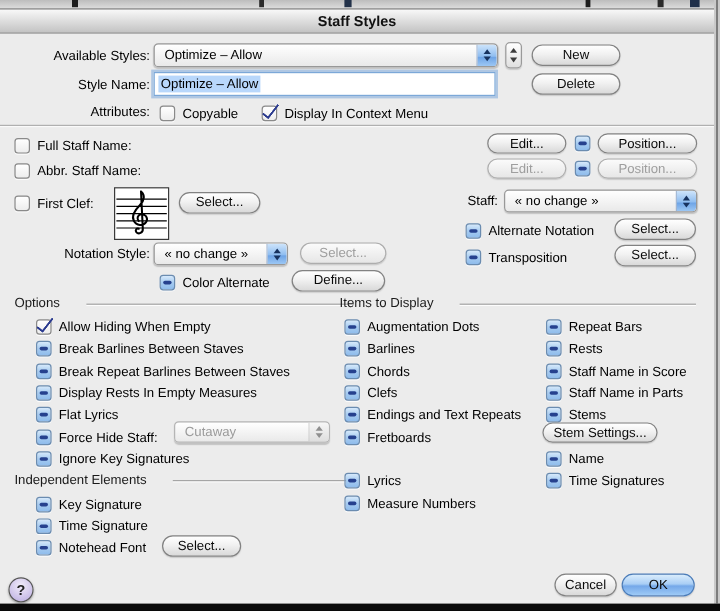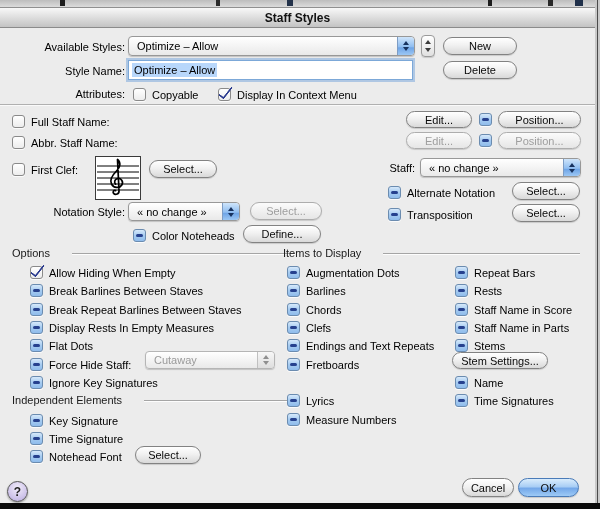--- a/index.html
+++ b/index.html
@@ -230,21 +230,21 @@
     <span>« no change »</span>
     <span class="cap">
         <i class="tu"></i>
         <i class="td"></i>
       </span>
   </div>
   <div class="btn" style="left:250px;top:202px;width:72px" data-state="disabled">Select...</div>
 
   <div class="row" style="left:133px;top:227px">
     <span class="cb" data-state="mixed"></span>
-    <span class="lbl">Color Noteheads</span>
+    <span class="lbl">Color Alternate</span>
   </div>
   <div class="btn" style="left:243px;top:225px;width:78px">Define...</div>
 
   <div class="group" style="left:12px;top:247px;width:283px">
     <span class="gl">Options</span>
     <span class="rule"></span>
   </div>
   <div class="row" style="left:30px;top:264px">
     <span class="cb" data-state="checked"></span>
     <span class="lbl">Allow Hiding When Empty</span>
@@ -256,21 +256,21 @@
   <div class="row" style="left:30px;top:301px">
     <span class="cb" data-state="mixed"></span>
     <span class="lbl">Break Repeat Barlines Between Staves</span>
   </div>
   <div class="row" style="left:30px;top:319px">
     <span class="cb" data-state="mixed"></span>
     <span class="lbl">Display Rests In Empty Measures</span>
   </div>
   <div class="row" style="left:30px;top:337px">
     <span class="cb" data-state="mixed"></span>
-    <span class="lbl">Flat Dots</span>
+    <span class="lbl">Flat Lyrics</span>
   </div>
   <div class="row" style="left:30px;top:356px">
     <span class="cb" data-state="mixed"></span>
     <span class="lbl">Force Hide Staff:</span>
   </div>
   <div class="popup" style="left:145px;top:351px;width:130px;height:18px" data-state="disabled">
     <span>Cutaway</span>
     <span class="cap">
         <i class="tu"></i>
         <i class="td"></i>

